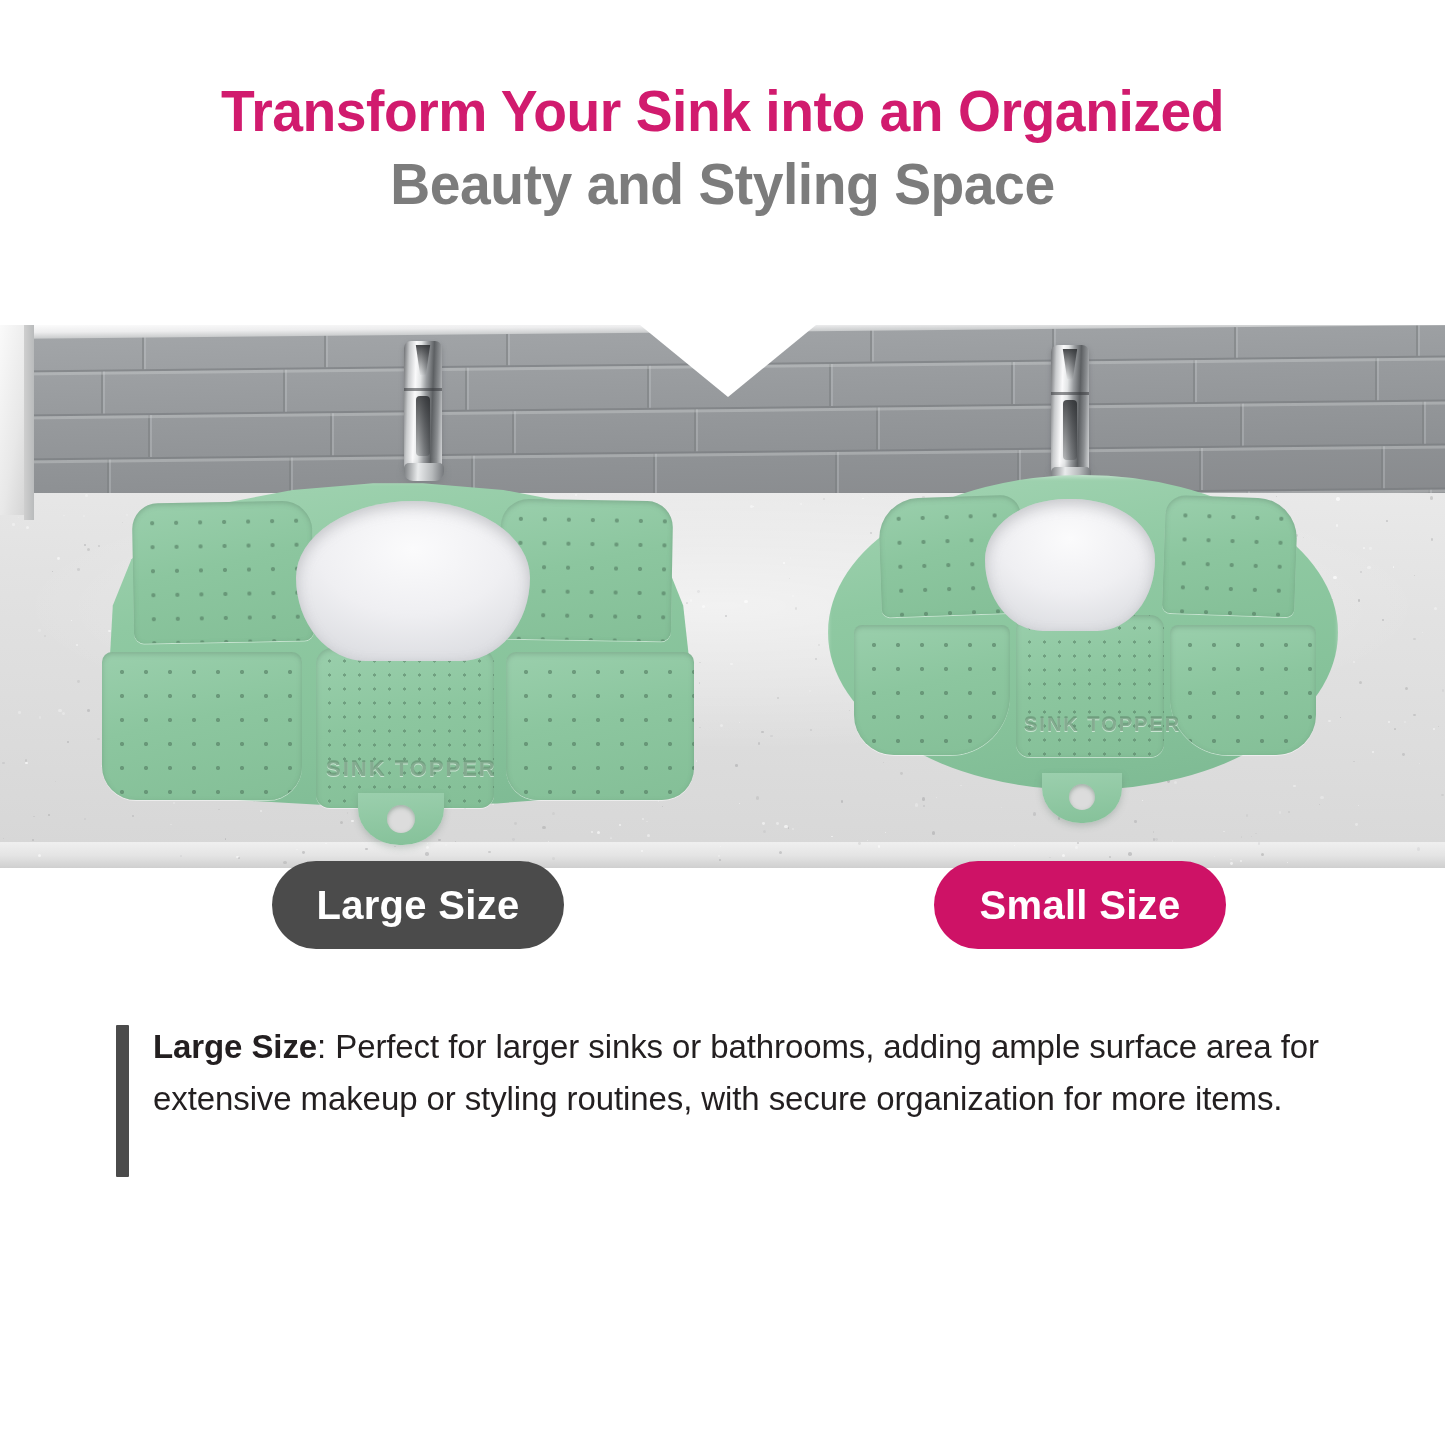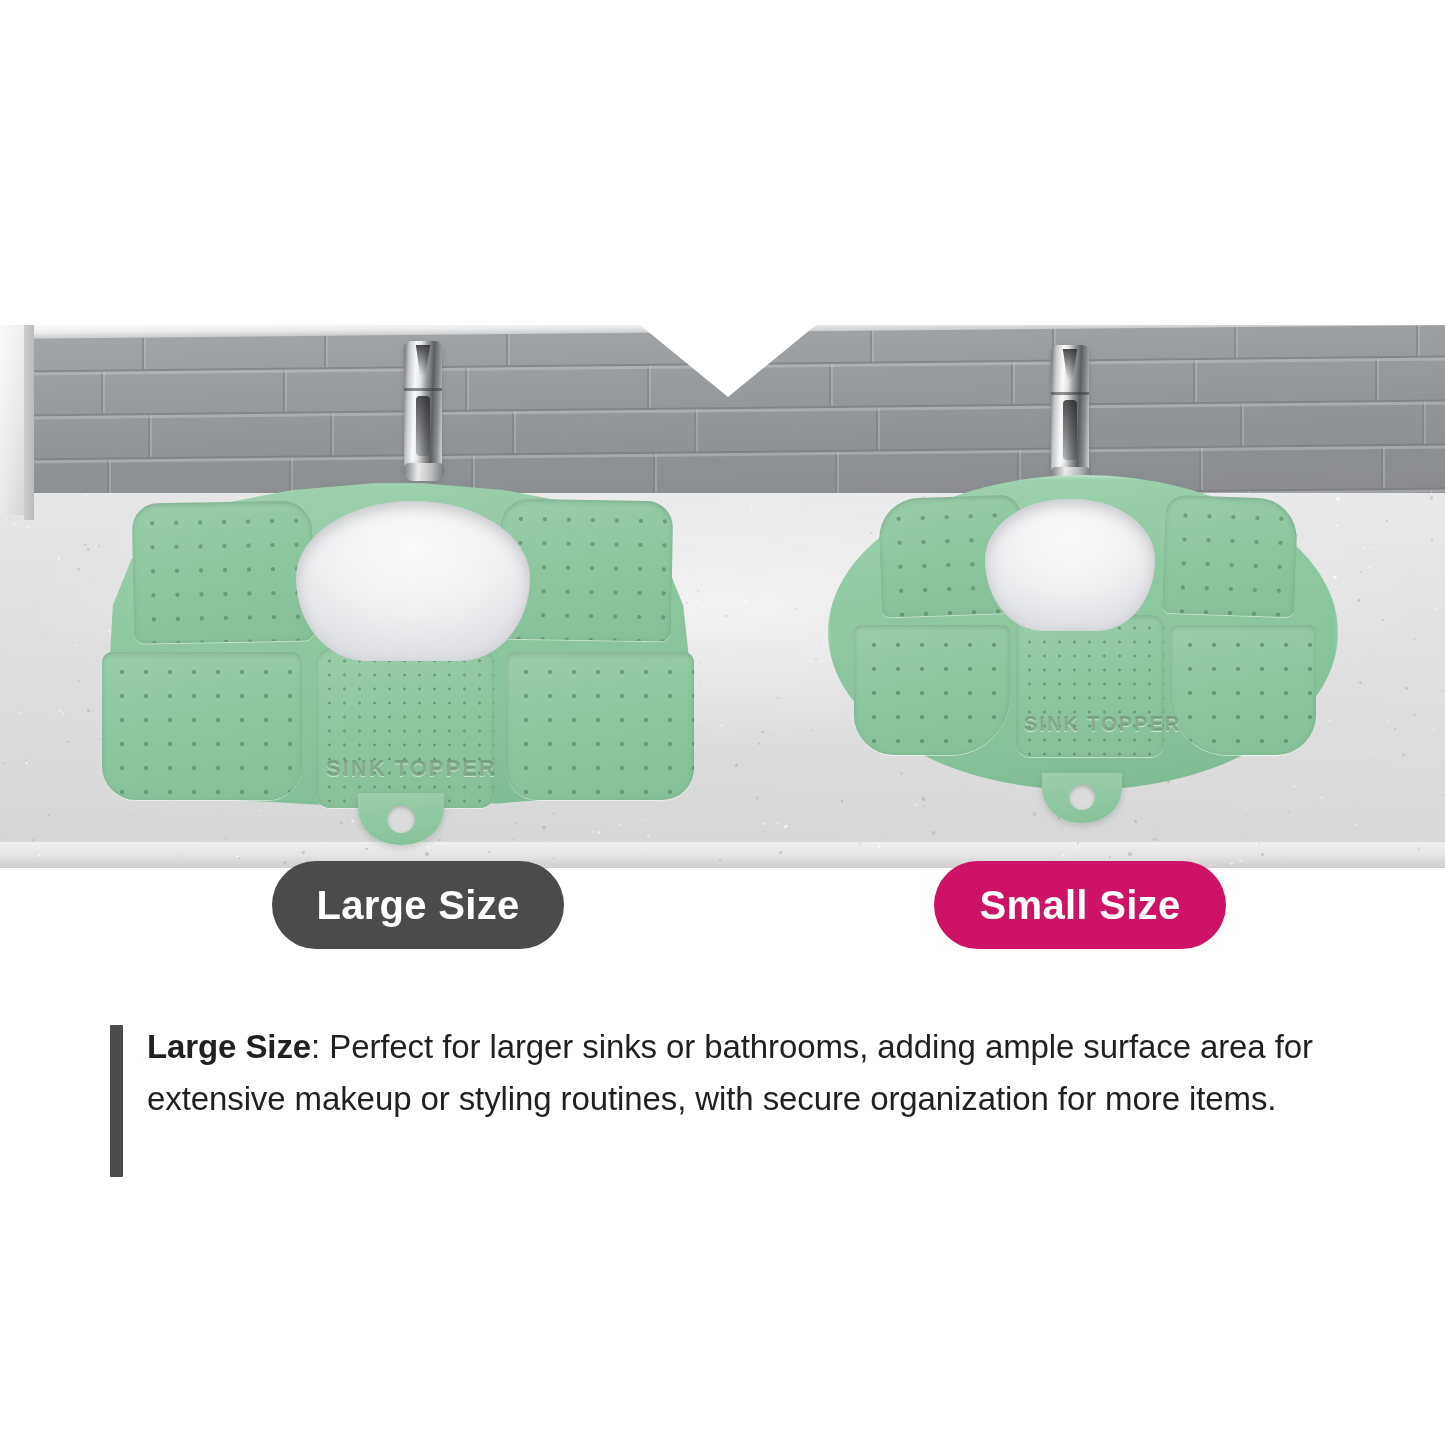--- a/index.html
+++ b/index.html
@@ -334,21 +334,21 @@
   }
   .badge.small-badge {
     left: 934px; top: 861px;
     width: 292px; height: 88px;
     background: #CE1266;
   }
 
   
   .desc {
     position: absolute;
-    left: 110px;
+    left: 116px;
     width: 1250px;
   }
   .desc.one { top: 1021px; }
   .desc.two { top: 1229px; }
 
   .accent-bar {
     position: absolute;
     left: 0;
     top: 4px;
     width: 13px;
@@ -367,20 +367,24 @@
   }
   .desc-text b {
     font-weight: 700;
   }
 </style>
 </head>
 <body>
 
 <div class="page">
 
+  <div class="headline-block">
+    <div class="headline-1">Transform Your Sink into an Organized</div>
+    <div class="headline-2">Beauty and Styling Space</div>
+  </div>
 
   <div class="photo">
 
     <div class="backsplash" id="tilewall">
         <div class="tile-row" style="top: -4px; transform: skewY(-0.6deg);">
           <div class="tile-seam" style="left: 182px;"></div>
           <div class="tile-seam" style="left: 364px;"></div>
           <div class="tile-seam" style="left: 546px;"></div>
           <div class="tile-seam" style="left: 728px;"></div>
           <div class="tile-seam" style="left: 910px;"></div>

